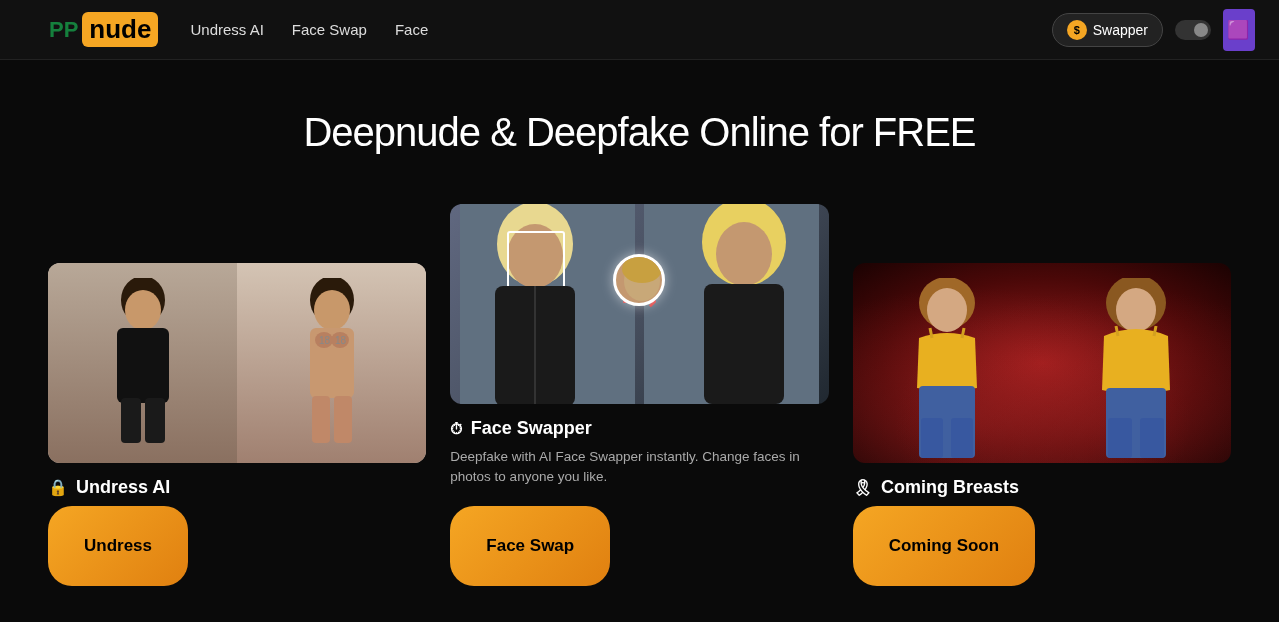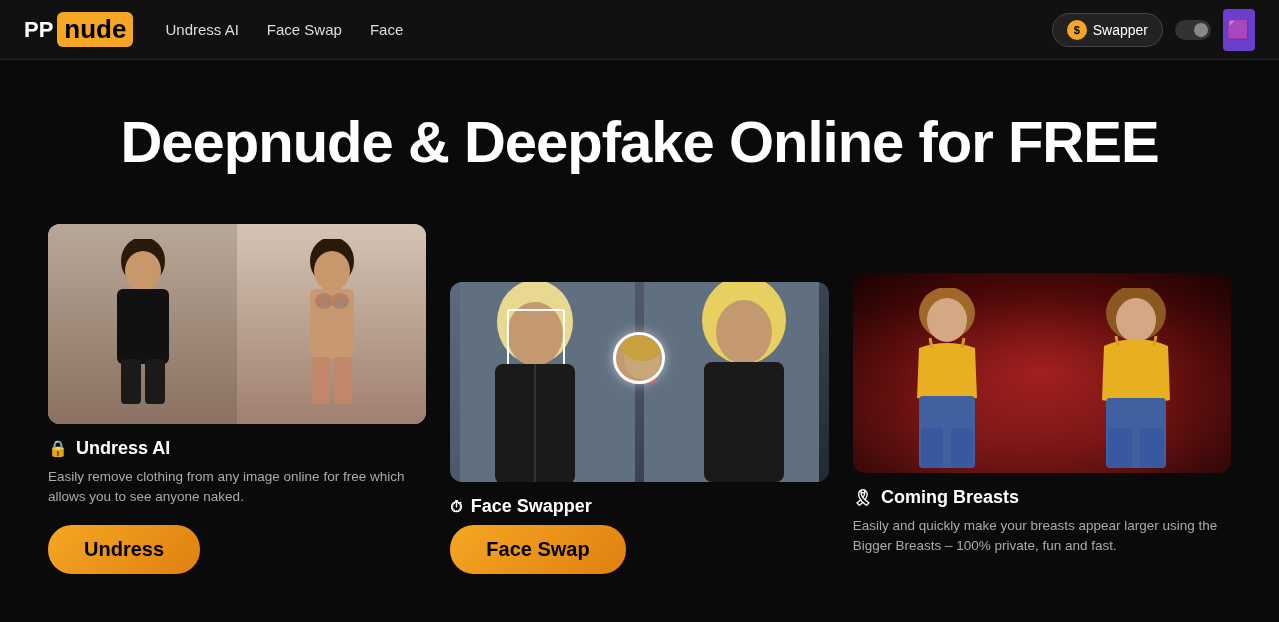--- a/index.html
+++ b/index.html
@@ -23,21 +23,21 @@
     }
     .logo {
       display: flex;
       align-items: center;
       gap: 4px;
       font-size: 22px;
       font-weight: 800;
       color: #fff;
       margin-right: 32px;
     }
-    .logo-pp { color: #ffffff; }
+    .logo-pp { color: #15803d; margin-left: 25px; }
     .logo-nude {
       background: #f5a623;
       color: #000;
       padding: 2px 7px;
       border-radius: 6px;
       font-size: 26px;
       font-weight: 900;
     }
     .nav-links {
       display: flex;
@@ -109,22 +109,22 @@
       justify-content: center;
       font-size: 18px;
     }
 
     
     .hero {
       text-align: center;
       padding: 50px 24px 30px;
     }
     .hero h1 {
-      font-size: 58px;
-      font-weight: 700;
+      font-size: 40px;
+      font-weight: 400;
       color: #fff;
       line-height: 1.1;
       letter-spacing: -1px;
     }
 
     
     .cards {
       display: flex;
       gap: 24px;
       padding: 20px 48px 40px;
@@ -193,22 +193,22 @@
       font-size: 13.5px;
       color: #aaa;
       line-height: 1.5;
       margin-bottom: 18px;
     }
     .card-btn {
       background: linear-gradient(135deg, #f5a623 0%, #e08010 100%);
       color: #000;
       border: none;
       border-radius: 24px;
-      padding: 13px 36px;
-      font-size: 20px;
+      padding: 30px 36px;
+      font-size: 17px;
       font-weight: 700;
       cursor: pointer;
       display: inline-block;
     }
   </style>
 </head>
 <body>
 
 <nav>
   <div class="logo">
@@ -272,21 +272,20 @@
             <rect x="20" y="118" width="18" height="47" rx="4" fill="#c08868"></rect>
             <rect x="42" y="118" width="18" height="47" rx="4" fill="#c08868"></rect>
           </svg>
         </div>
       </div>
     </div>
     <div class="card-title">
       <span class="card-title-icon">🔒</span>
       <span>Undress AI</span>
     </div>
-    <p class="card-desc">Easily remove clothing from any image online for free which allows you to see anyone naked.</p>
     <button class="card-btn">Undress</button>
   </div>
 
   <div class="card">
     <div class="card-image">
       <div class="faceswap-img" style="position:relative;">
 
         <svg style="position:absolute;left:10px;top:0;width:175px;height:200px;" viewBox="0 0 175 200">
 
           <rect width="175" height="200" fill="#607080"></rect>
@@ -319,20 +318,21 @@
           <ellipse cx="100" cy="50" rx="28" ry="32" fill="#c49870"></ellipse>
 
           <rect x="60" y="80" width="80" height="120" rx="8" fill="#1a1a1a"></rect>
         </svg>
       </div>
     </div>
     <div class="card-title">
       <span class="card-title-icon">⏱</span>
       <span>Face Swapper</span>
     </div>
+    <p class="card-desc">Deepfake with AI Face Swapper instantly. Change faces in photos to anyone you like.</p>
     <button class="card-btn">Face Swap</button>
   </div>
 
   <div class="card">
     <div class="card-image">
       <div style="background:radial-gradient(ellipse at center, #9b1c1c 0%, #4a0808 60%, #1a0202 100%);height:200px;display:flex;position:relative;overflow:hidden;">
 
         <div style="position:absolute;inset:0;background:radial-gradient(ellipse at 30% 80%, rgba(180,40,40,0.4) 0%, transparent 60%);"></div>
         <div style="position:absolute;inset:0;background:radial-gradient(ellipse at 70% 80%, rgba(180,40,40,0.3) 0%, transparent 60%);"></div>
 
@@ -371,16 +371,16 @@
             <rect x="22" y="140" width="24" height="40" rx="3" fill="#3858a0"></rect>
             <rect x="54" y="140" width="24" height="40" rx="3" fill="#3858a0"></rect>
           </svg>
         </div>
       </div>
     </div>
     <div class="card-title">
       <span class="card-title-icon">🎗</span>
       <span>Coming Breasts</span>
     </div>
-    <p class="card-desc">Easily and quickly make your breasts appear larger using the Bigger Breasts – 100% private, fun and fast.</p>
+    <button class="card-btn">Coming Soon</button>
   </div>
 
 </section>
 
 </body></html>

